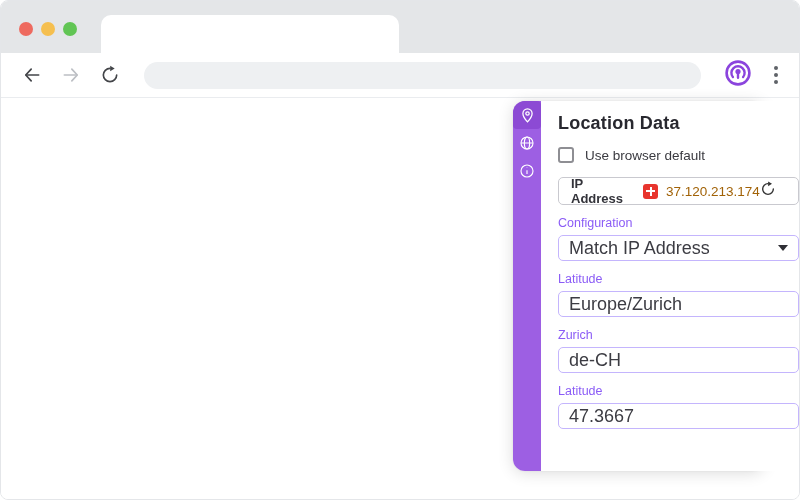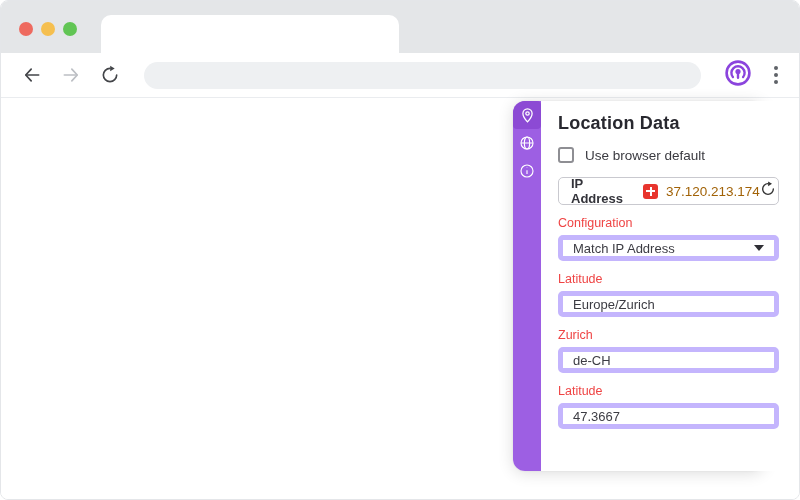--- a/index.html
+++ b/index.html
@@ -30,32 +30,32 @@
   .side-item.active { background:#8c4ad4; border-radius:12px 4px 4px 4px; }
   .side-item svg { display:block; }
 
   .content { flex:1; background:#fff; border-radius:0 12px 12px 0; padding:12px 14px 12px 17px; }
   .title { font-size:18px; font-weight:700; color:#28282f; letter-spacing:0.2px; }
 
   .chk-row { display:flex; align-items:flex-end; margin-top:13px; }
   .chk { width:16px; height:16px; border:2px solid #8e8e93; border-radius:3px; background:#fff; cursor:pointer; flex-shrink:0; }
   .chk-label { margin-left:11px; font-size:13.5px; color:#3a3a40; }
 
-  .ip-row { margin-top:14px; height:28px; border:1px solid #c9c9cf; border-radius:5px; display:flex; align-items:center; padding:0 2px 0 12px; }
+  .ip-row { margin-top:14px; height:28px; border:1px solid #c9c9cf; border-radius:5px; display:flex; align-items:center; padding:0 22px 0 12px; }
   .ip-label { font-size:13px; font-weight:700; color:#33333a; }
   .flag { width:15px; height:15px; border-radius:3px; background:#e8352e; position:relative; margin-left:18px; flex-shrink:0; }
   .flag::before, .flag::after { content:""; position:absolute; background:#fff; }
   .flag::before { left:6.5px; top:3px; width:2.5px; height:9px; }
   .flag::after { left:3px; top:6.2px; width:9px; height:2.5px; }
   .ip-value { font-size:13.5px; color:#a16207; margin-left:8px; }
   .ip-refresh { margin-left:auto; width:18px; height:18px; display:flex; align-items:center; justify-content:center; cursor:pointer; }
 
   .group { margin-top:11px; }
-  .group-label { font-size:12.5px; color:#ef4444; margin-bottom:5px; }
-  .field { width:100%; height:26px; border:5px solid #c4b5fd; border-radius:5px; font-size:13px; color:#3c3c43; padding:0 10px; background:#fff; font-family:"Liberation Sans", sans-serif; outline:none; }
+  .group-label { font-size:12.5px; color:#8b5cf6; margin-bottom:5px; }
+  .field { width:100%; height:26px; border:1px solid #c4b5fd; border-radius:5px; font-size:18px; color:#3c3c43; padding:0 10px; background:#fff; font-family:"Liberation Sans", sans-serif; outline:none; }
   .selectbox { display:flex; align-items:center; justify-content:space-between; cursor:pointer; }
   .caret { width:0; height:0; border-left:5px solid transparent; border-right:5px solid transparent; border-top:6px solid #2f2f35; }
 
   .coords { display:flex; gap:28px; margin-top:11px; }
   .coords .group { flex:1; margin-top:0; }
 </style>
 </head>
 <body>
 
 <div class="frame">

